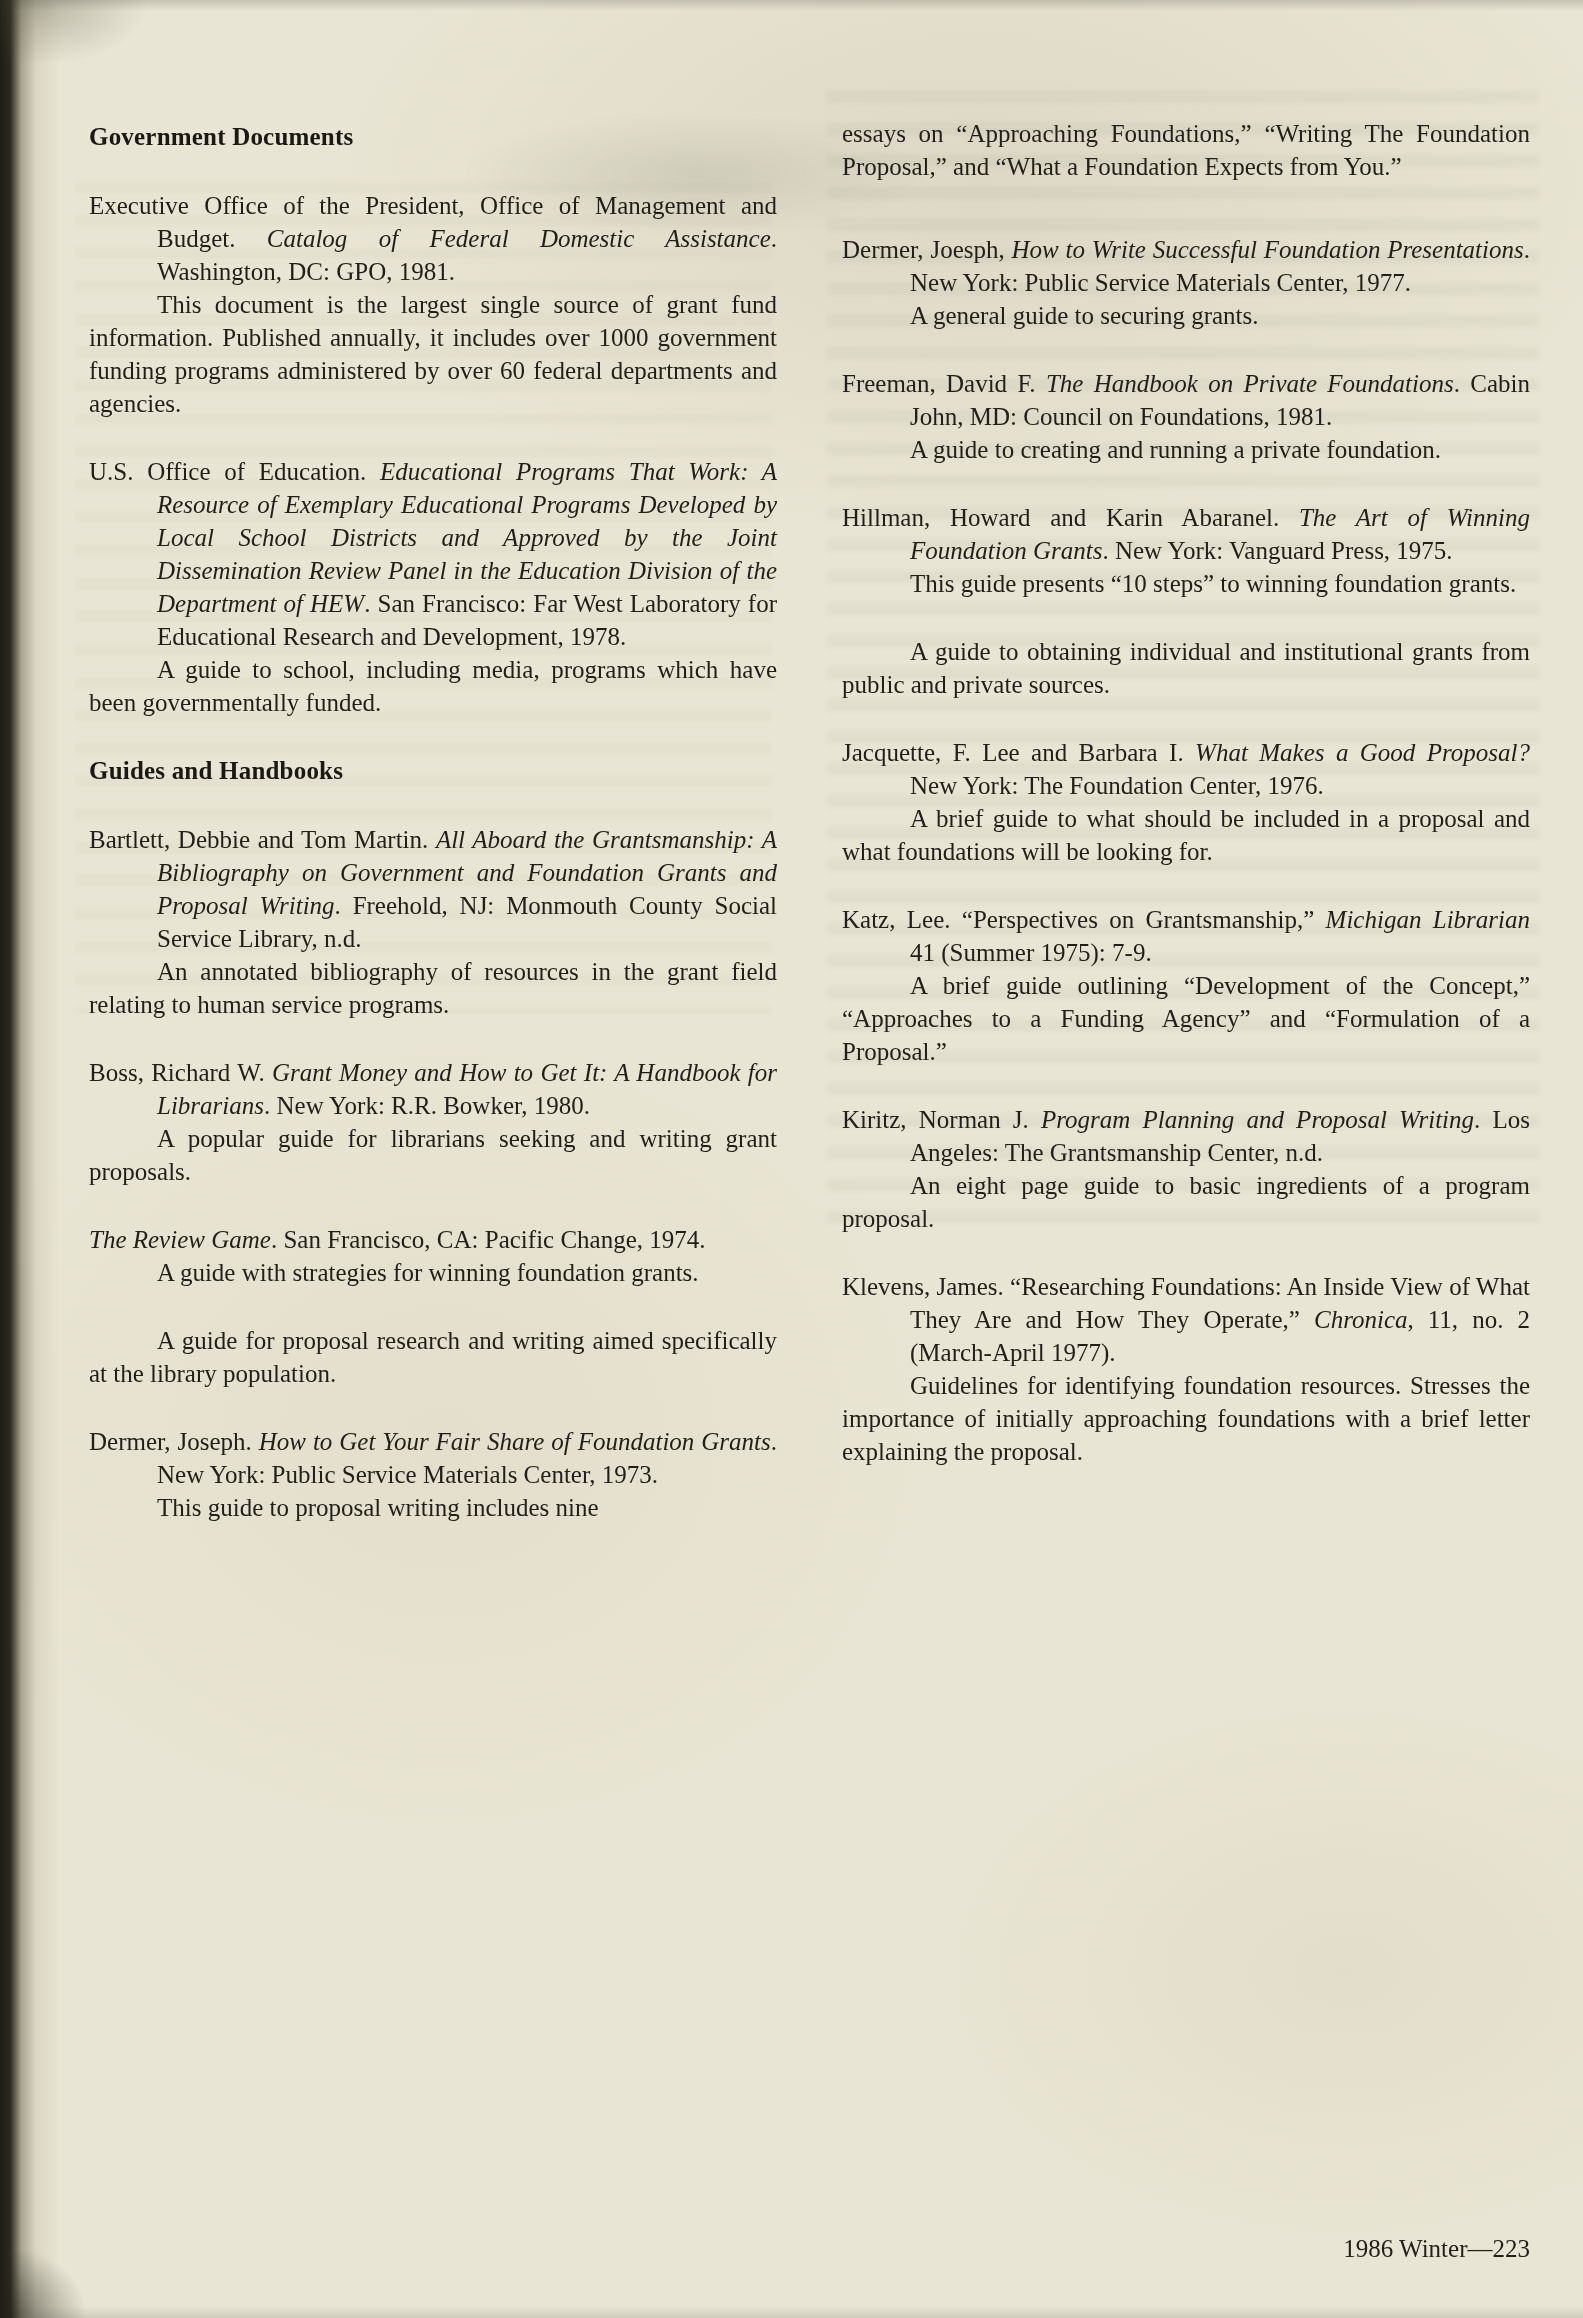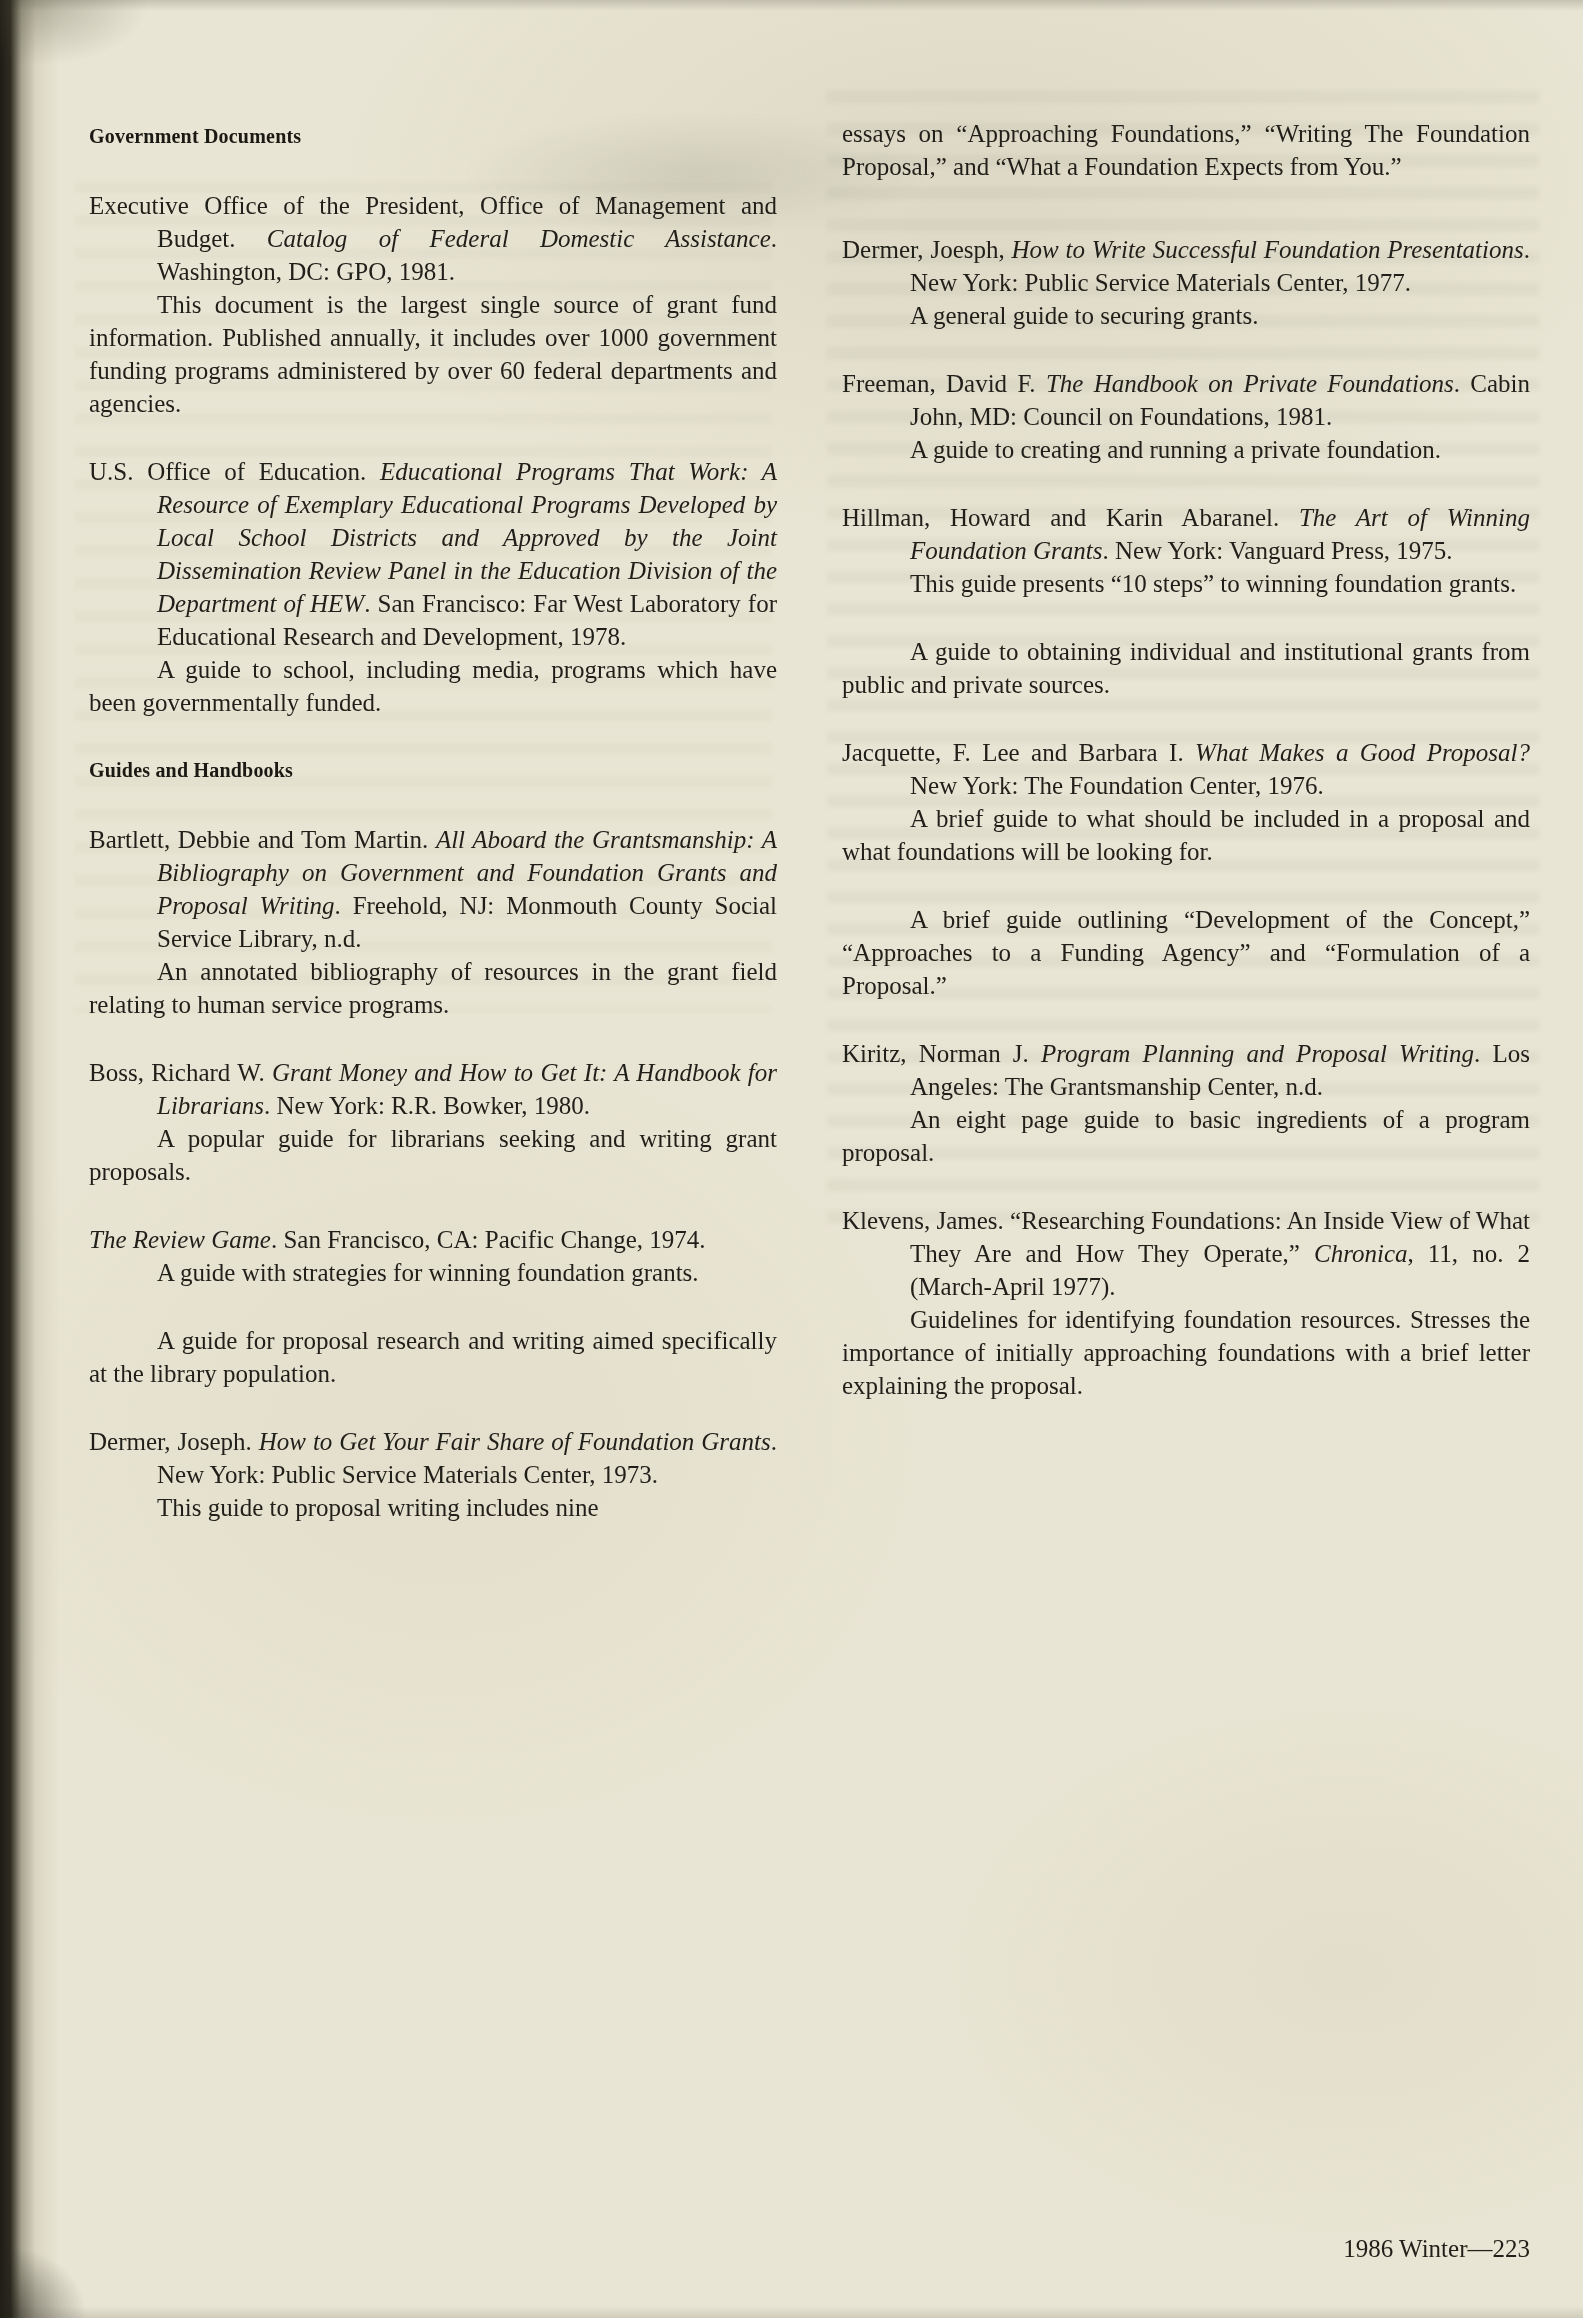--- a/index.html
+++ b/index.html
@@ -80,21 +80,21 @@
     display: flex;
     gap: 65px;
   }
   .column {
     width: 688px;
     font-size: 25px;
     line-height: 33px;
     text-align: justify;
   }
   .section-heading {
-    font-size: 20px;
+    font-size: 25px;
     font-weight: bold;
     color: #1b1913;
     margin: 3.2px 0 36px 0;
     text-align: left;
     letter-spacing: 0.2px;
   }
   .entry { margin-bottom: 35px; }
   .citation {
     padding-left: 68px;
     text-indent: -68px;
@@ -169,20 +169,21 @@
           <p class="annotation">This guide presents “10 steps” to winning foundation grants.</p>
         </div>
         <div class="entry">
           <p class="annotation">A guide to obtaining individual and institutional grants from public and private sources.</p>
         </div>
         <div class="entry">
           <p class="citation"><span>Jacquette, F. Lee and Barbara I. </span><em>What Makes a Good Proposal?</em><span> New York: The Foundation Center, 1976.</span></p>
           <p class="annotation">A brief guide to what should be included in a proposal and what foundations will be looking for.</p>
         </div>
         <div class="entry">
+          <p class="citation"><span>Katz, Lee. “Perspectives on Grantsmanship,” </span><em>Michigan Librarian</em><span> 41 (Summer 1975): 7-9.</span></p>
           <p class="annotation">A brief guide outlining “Development of the Concept,” “Approaches to a Funding Agency” and “Formulation of a Proposal.”</p>
         </div>
         <div class="entry">
           <p class="citation"><span>Kiritz, Norman J. </span><em>Program Planning and Proposal Writing</em><span>. Los Angeles: The Grantsmanship Center, n.d.</span></p>
           <p class="annotation">An eight page guide to basic ingredients of a program proposal.</p>
         </div>
         <div class="entry">
           <p class="citation"><span>Klevens, James. “Researching Foundations: An Inside View of What They Are and How They Operate,” </span><em>Chronica</em><span>, 11, no. 2 (March-April 1977).</span></p>
           <p class="annotation">Guidelines for identifying foundation resources. Stresses the importance of initially approaching foundations with a brief letter explaining the proposal.</p>
         </div>

